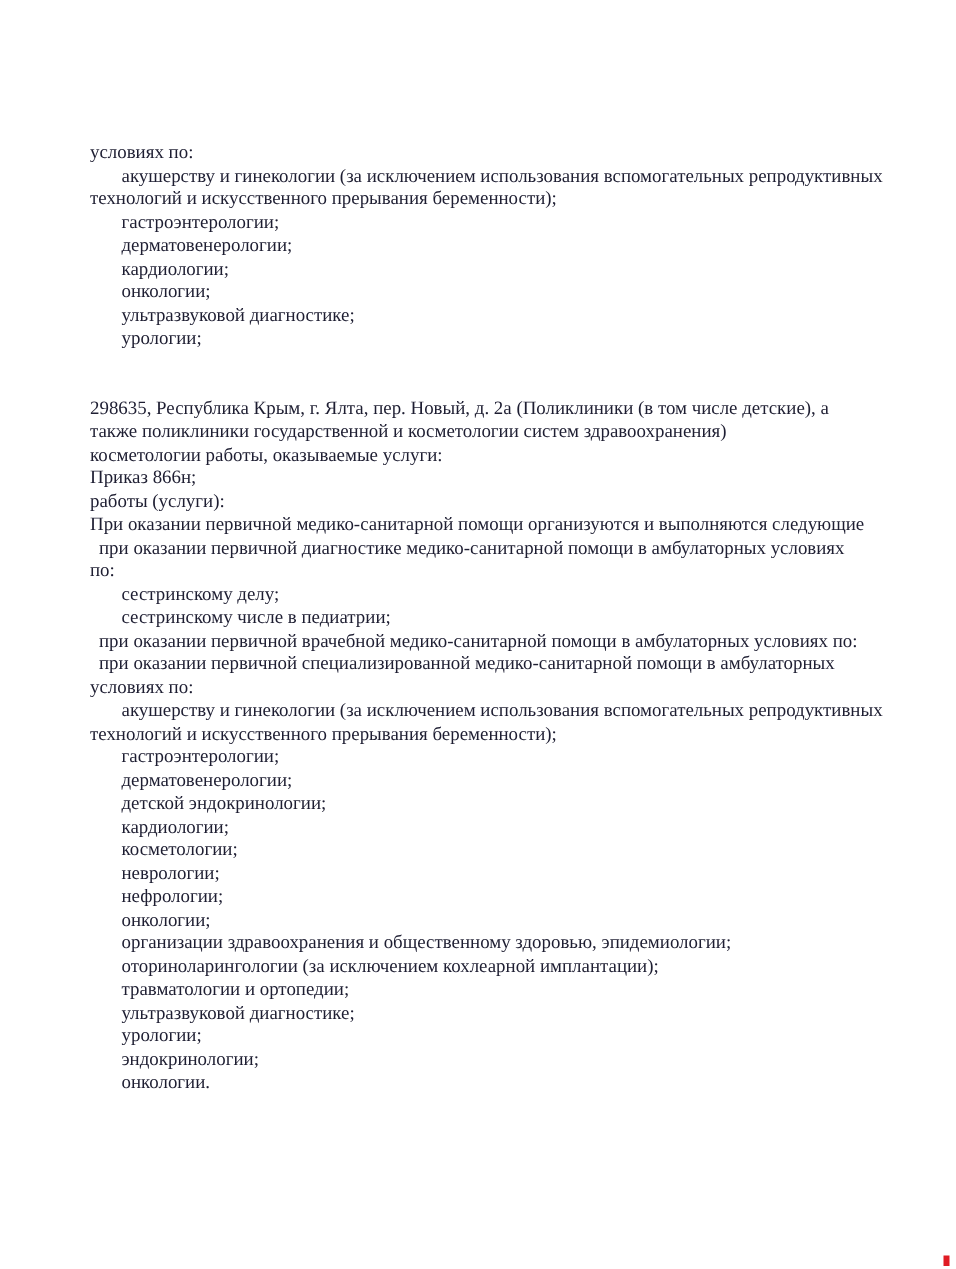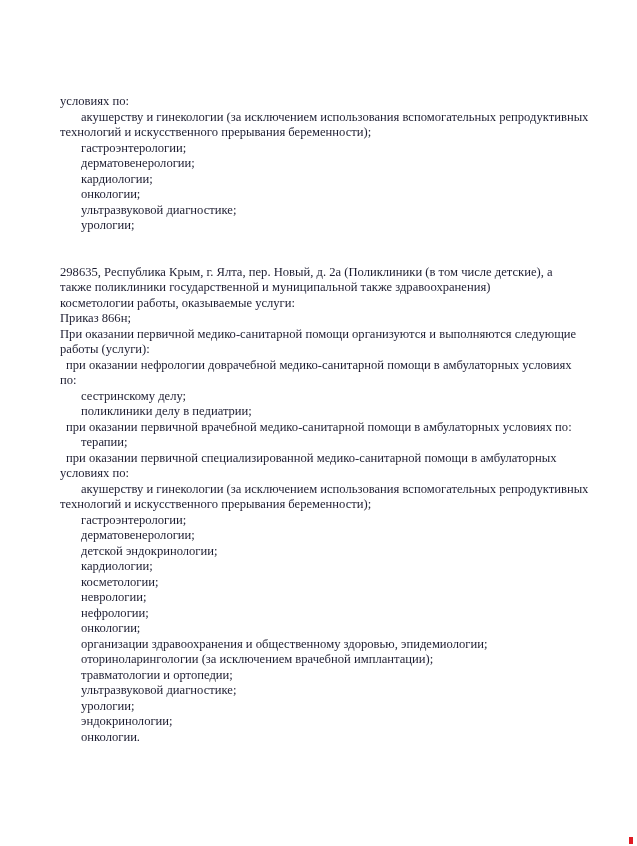--- a/index.html
+++ b/index.html
@@ -49,45 +49,44 @@
   <div class="line ind0">технологий и искусственного прерывания беременности);</div>
   <div class="line ind2">гастроэнтерологии;</div>
   <div class="line ind2">дерматовенерологии;</div>
   <div class="line ind2">кардиологии;</div>
   <div class="line ind2">онкологии;</div>
   <div class="line ind2">ультразвуковой диагностике;</div>
   <div class="line ind2">урологии;</div>
   <div class="line blank"></div>
   <div class="line blank"></div>
   <div class="line ind0">298635, Республика Крым, г. Ялта, пер. Новый, д. 2а (Поликлиники (в том числе детские), а</div>
-  <div class="line ind0">также поликлиники государственной и муниципальной также здравоохранения)</div>
+  <div class="line ind0">также поликлиники государственной и косметологии систем здравоохранения)</div>
   <div class="line ind0">косметологии работы, оказываемые услуги:</div>
   <div class="line ind0">Приказ 866н;</div>
+  <div class="line ind0">работы (услуги):</div>
   <div class="line ind0">При оказании первичной медико-санитарной помощи организуются и выполняются следующие</div>
-  <div class="line ind0">работы (услуги):</div>
-  <div class="line ind1">при оказании нефрологии доврачебной медико-санитарной помощи в амбулаторных условиях</div>
+  <div class="line ind1">при оказании первичной диагностике медико-санитарной помощи в амбулаторных условиях</div>
   <div class="line ind0">по:</div>
   <div class="line ind2">сестринскому делу;</div>
-  <div class="line ind2">поликлиники делу в педиатрии;</div>
+  <div class="line ind2">сестринскому числе в педиатрии;</div>
   <div class="line ind1">при оказании первичной врачебной медико-санитарной помощи в амбулаторных условиях по:</div>
-  <div class="line ind2">терапии;</div>
   <div class="line ind1">при оказании первичной специализированной медико-санитарной помощи в амбулаторных</div>
   <div class="line ind0">условиях по:</div>
   <div class="line ind2">акушерству и гинекологии (за исключением использования вспомогательных репродуктивных</div>
   <div class="line ind0">технологий и искусственного прерывания беременности);</div>
   <div class="line ind2">гастроэнтерологии;</div>
   <div class="line ind2">дерматовенерологии;</div>
   <div class="line ind2">детской эндокринологии;</div>
   <div class="line ind2">кардиологии;</div>
   <div class="line ind2">косметологии;</div>
   <div class="line ind2">неврологии;</div>
   <div class="line ind2">нефрологии;</div>
   <div class="line ind2">онкологии;</div>
   <div class="line ind2">организации здравоохранения и общественному здоровью, эпидемиологии;</div>
-  <div class="line ind2">оториноларингологии (за исключением врачебной имплантации);</div>
+  <div class="line ind2">оториноларингологии (за исключением кохлеарной имплантации);</div>
   <div class="line ind2">травматологии и ортопедии;</div>
   <div class="line ind2">ультразвуковой диагностике;</div>
   <div class="line ind2">урологии;</div>
   <div class="line ind2">эндокринологии;</div>
   <div class="line ind2">онкологии.</div>
 </div>
 
 <div class="red-marker" style="background: rgb(224, 27, 36);"></div>
 
 </body></html>

